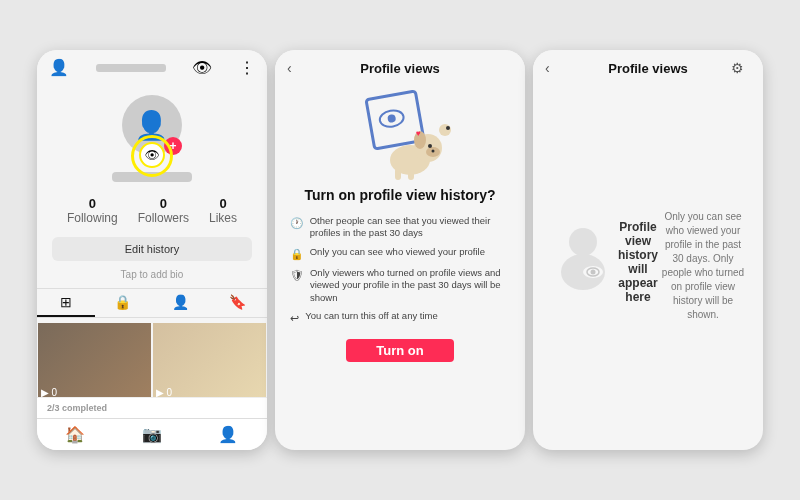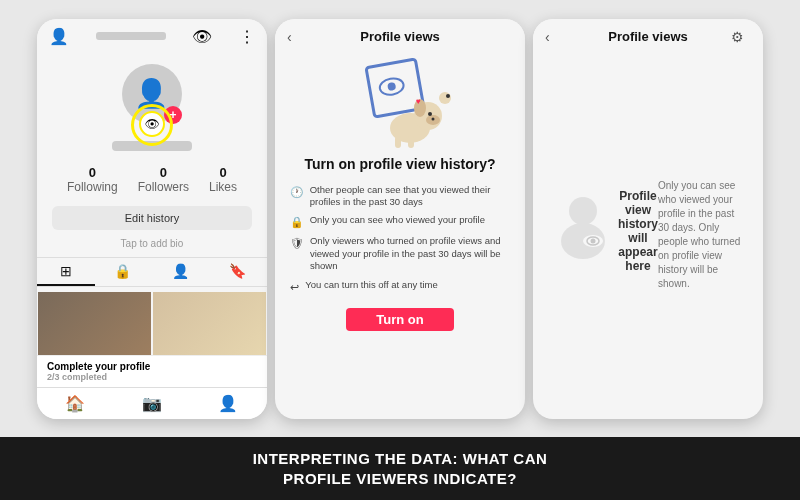--- a/index.html
+++ b/index.html
@@ -361,21 +361,21 @@
       font-size: 12px;
       font-weight: 600;
       color: #333;
       text-align: center;
       margin-bottom: 8px;
     }
 
     .empty-desc {
       font-size: 10px;
       color: #777;
-      text-align: left;
+      text-align: center;
       line-height: 1.4;
     }
 
     
     .title-bar {
       background: #1a1a1a;
       color: white;
       text-align: center;
       padding: 12px 20px;
       font-size: 15px;
@@ -446,21 +446,20 @@
       <div class="phone1-videos">
         <div class="video-thumb">
           <span class="video-play">▶ 0</span>
         </div>
         <div class="video-thumb">
           <span class="video-play">▶ 0</span>
         </div>
       </div>
 
       <div class="complete-profile-bar">
-        <div>Complete your profile</div>
         <div class="complete-subtitle">2/3 completed</div>
       </div>
 
       <div class="phone1-bottom-nav">
         <div class="phone1-bottom-tab">🏠</div>
         <div class="phone1-bottom-tab">📷</div>
         <div class="phone1-bottom-tab">👤</div>
       </div>
     </div>
 
@@ -548,17 +547,13 @@
             <circle cx="45" cy="52" r="2.5" fill="#999"></circle>
           </svg>
         </div>
         <div class="empty-title">Profile view history will appear here</div>
         <div class="empty-desc">Only you can see who viewed your profile in the past 30 days. Only people who turned on profile view history will be shown.</div>
       </div>
     </div>
 
   </div>
 
-  <div class="title-bar">
-    <div>INTERPRETING THE DATA: WHAT CAN</div>
-    <div>PROFILE VIEWERS INDICATE?</div>
-  </div>
 </div>
 
 </body></html>

